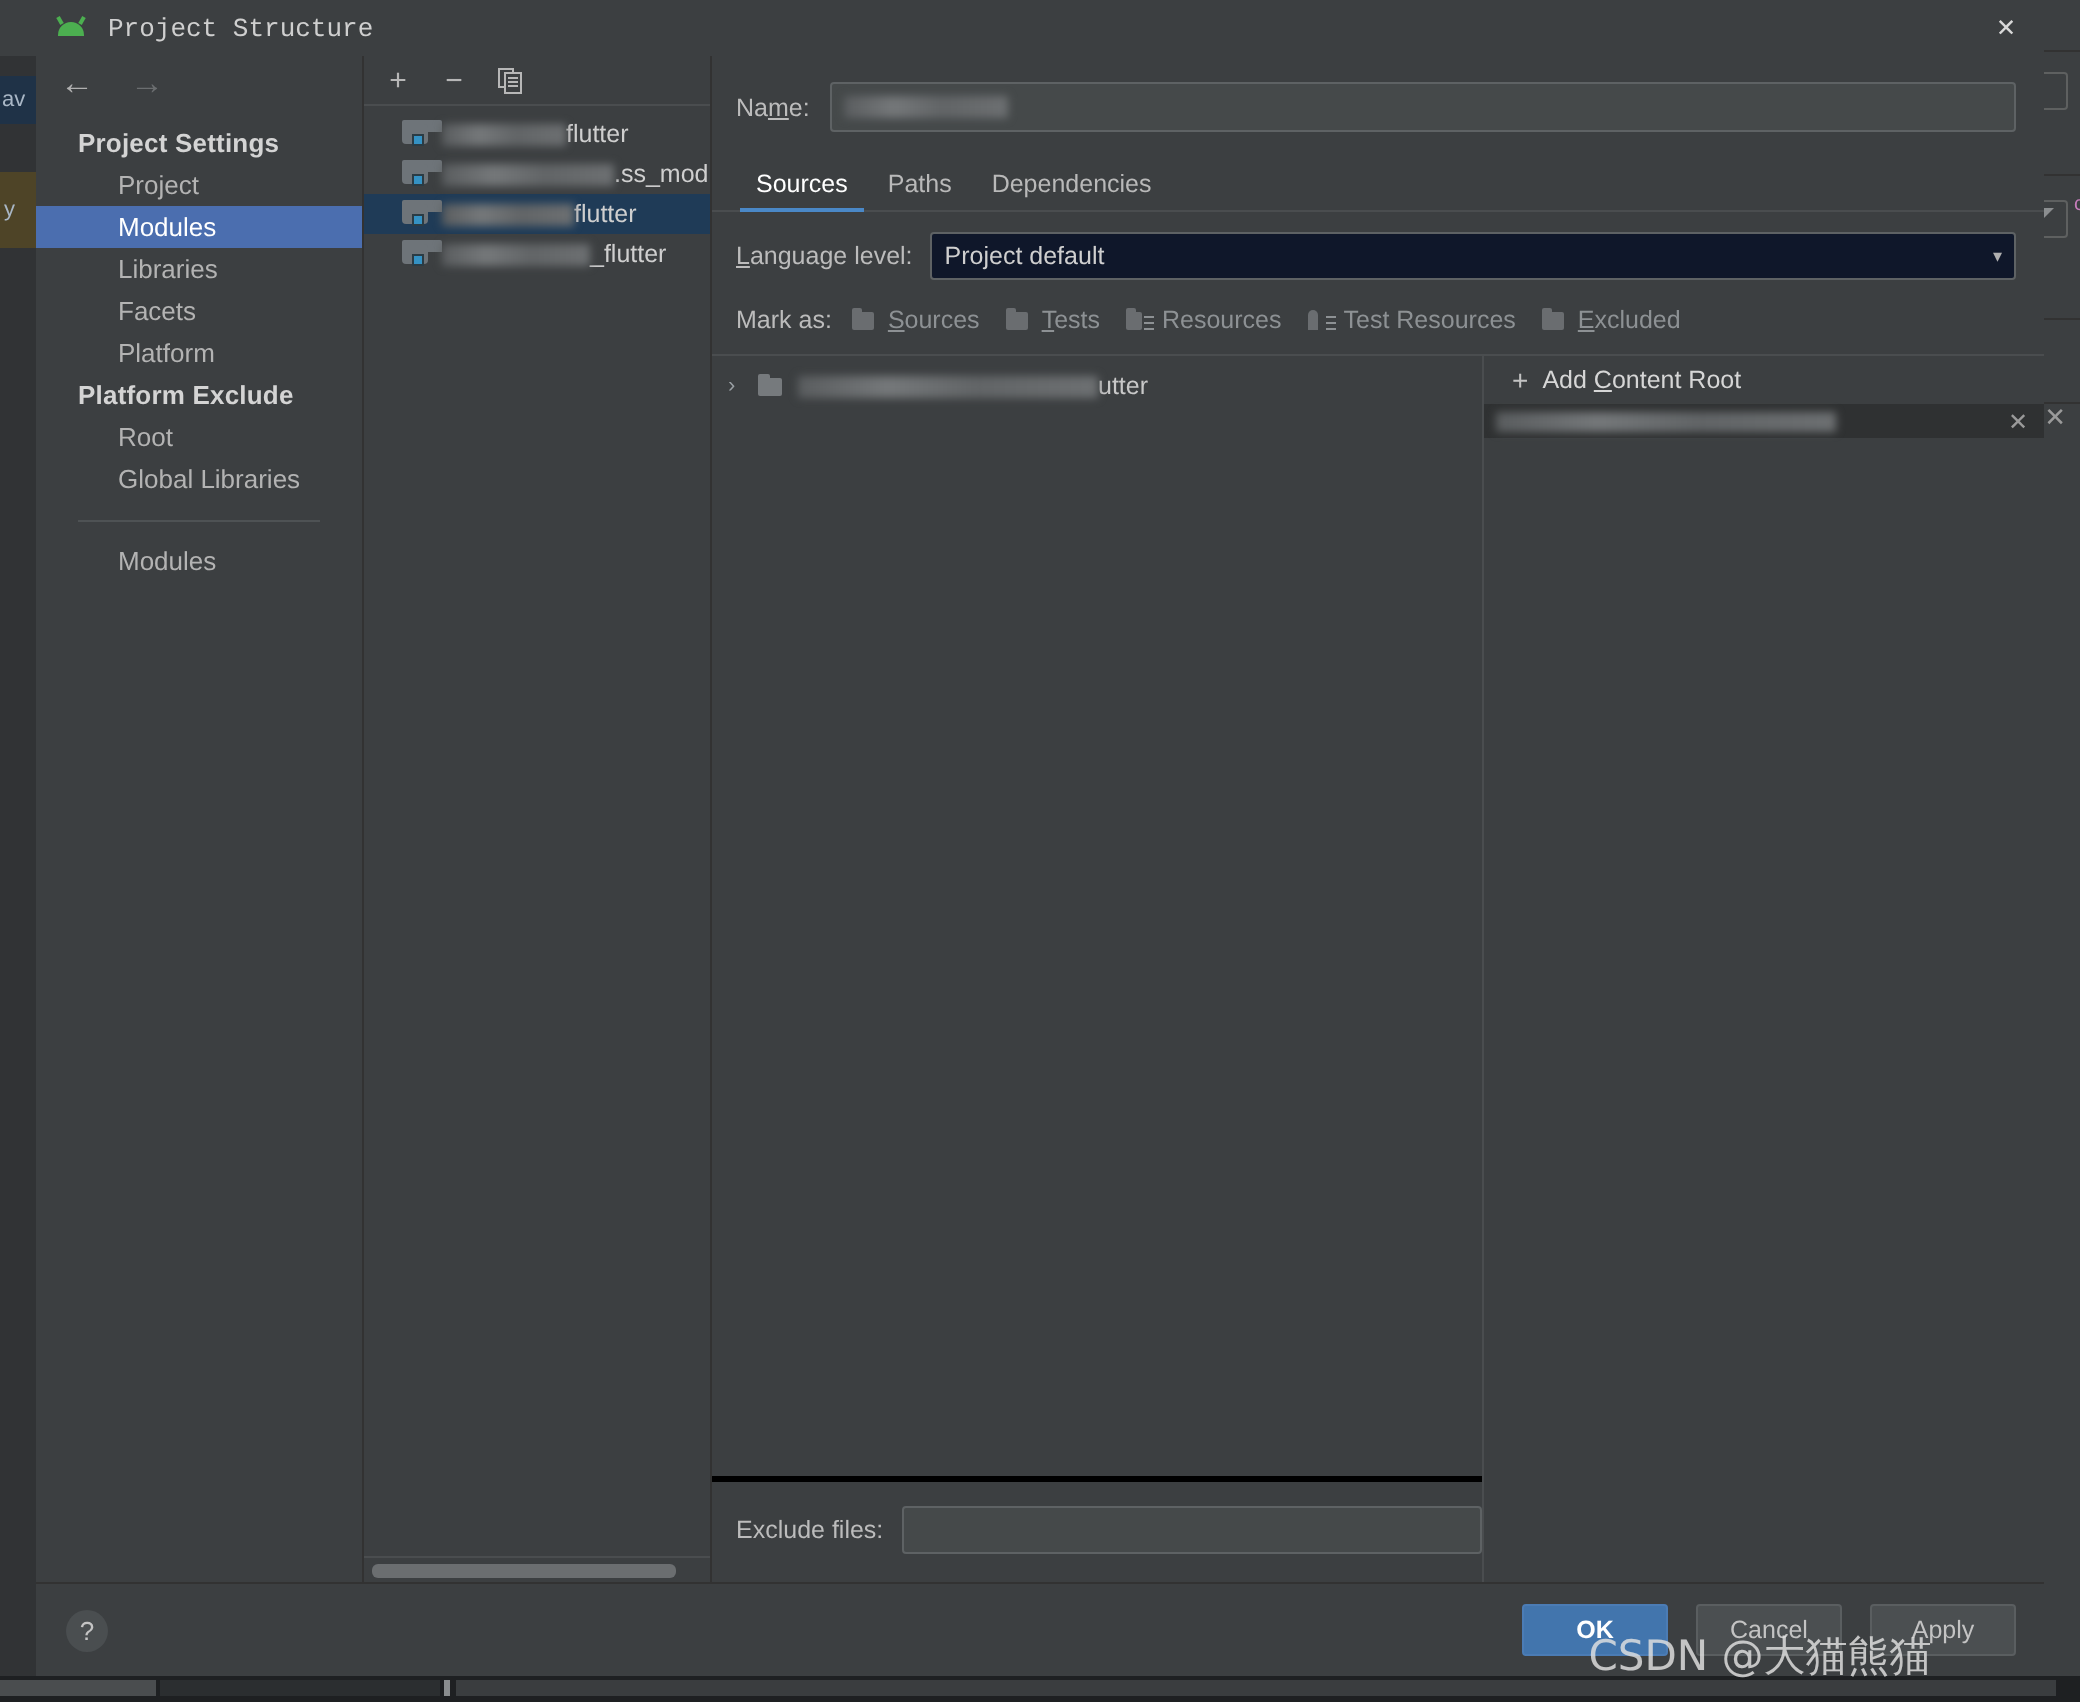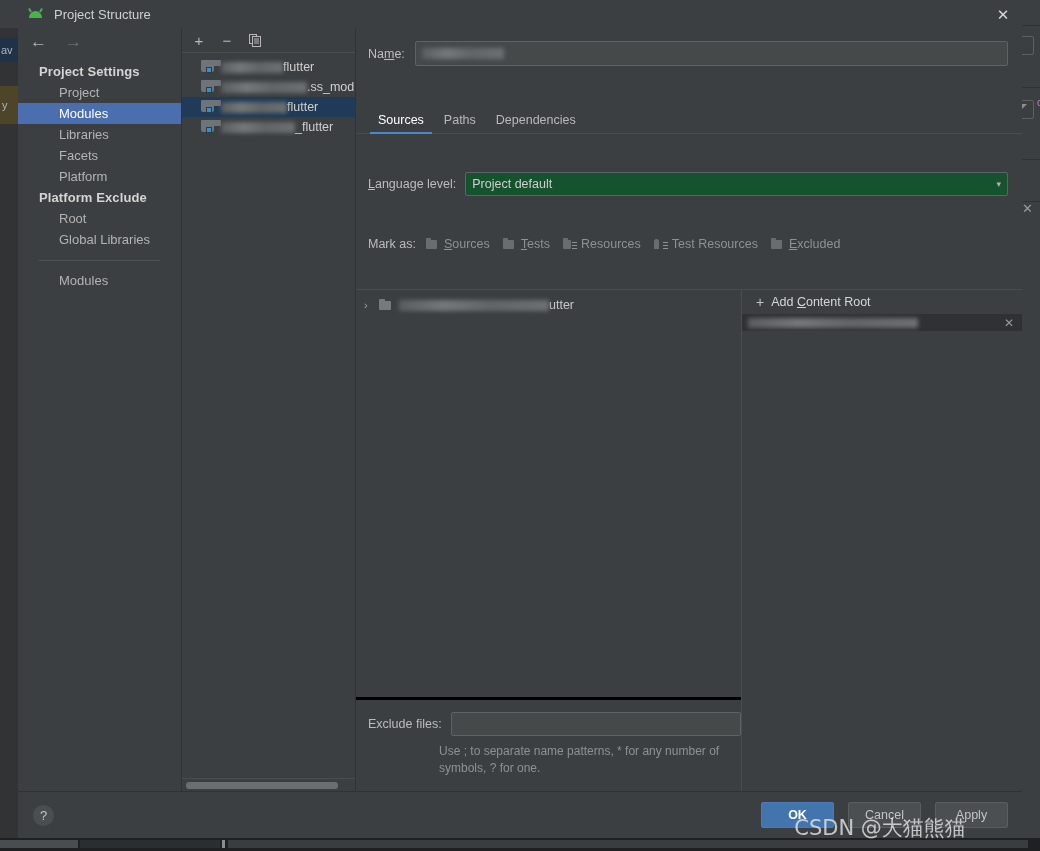--- a/index.html
+++ b/index.html
@@ -26,21 +26,21 @@
   #taskbar .tb-seg { position: absolute; top: 2px; height: 8px; }
 
   
   #dialog {
     position: absolute; left: 18px; top: 0; width: 1004px; height: 838px;
     background: #3c3f41; color: #bbbbbb;
     display: flex; flex-direction: column;
   }
 
   
-  #titlebar { height: 28px; background: #3c3f41; display: flex; align-items: center; flex: none; position: relative; }
+  #titlebar { height: 28px; background: #3c3f41; display: flex; align-items: center; flex: none; position: relative; font-family: Liberation Mono, monospace; }
   #as-icon { width: 16px; height: 16px; margin-left: 10px; margin-right: 10px; position: relative; }
   #as-icon .andro { width: 13px; height: 7px; background: #4caf50; border-radius: 7px 7px 0 0; position: absolute; left: 1px; top: 5px; }
   #as-icon .ear { position: absolute; width: 2px; height: 4px; background: #4caf50; top: 2px; transform-origin: bottom; }
   #title-text { font-size: 13px; color: #cfcfcf; }
   #title-close { position: absolute; right: 8px; top: 5px; width: 22px; height: 18px; display: flex; align-items: center; justify-content: center; color: #d8d8d8; font-size: 15px; line-height: 1; cursor: default; }
 
   
   #dlg-body { flex: 1; display: flex; min-height: 0; }
 
   
@@ -64,34 +64,34 @@
   .mod-icon { width: 16px; height: 14px; position: relative; flex: none; margin-right: 4px; }
   .mod-icon .fld { position: absolute; left: 0; top: 2px; width: 13px; height: 10px; background: #6e7479; border-radius: 1px 2px 2px 2px; }
   .mod-icon .tab { position: absolute; left: 0; top: 0px; width: 6px; height: 3px; background: #6e7479; border-radius: 1px 1px 0 0; }
   .mod-icon .sq { position: absolute; left: 5px; top: 7px; width: 6px; height: 6px; background: #3592c4; border: 1px solid #2b3c45; }
   .mod-name { font-size: 12.5px; color: #cfcfcf; white-space: nowrap; position: relative; }
   .blur { display: inline-block; background: linear-gradient(90deg,#5a5d5f,#75787a 30%,#626567 60%,#6d7072); border-radius: 1px; filter: blur(2.2px); vertical-align: middle; }
   #modlist-scroll { height: 13px; border-top: 1px solid #4a4d4f; position: relative; }
   #modlist-scroll .thumb { position: absolute; left: 4px; top: 3px; height: 7px; width: 152px; background: #6b6e70; border-radius: 3px; }
 
   
-  #content { flex: 1; display: flex; flex-direction: column; min-width: 0; background: #3c3f41; gap: 28px; }
+  #content { flex: 1; display: flex; flex-direction: column; min-width: 0; background: #3c3f41; }
   .row-name { display: flex; align-items: center; padding: 13px 14px 0 12px; }
   .fld-label { font-size: 12.5px; color: #bcbcbc; white-space: nowrap; }
   .fld-label u { text-decoration: underline; }
   #name-input { flex: 1; height: 25px; margin-left: 10px; background: #45494a; border: 1px solid #5e6264; border-radius: 2px; display: flex; align-items: center; padding-left: 6px; }
   #name-input .blur { height: 11px; width: 82px; }
 
   #tabs { display: flex; align-items: flex-end; height: 29px; margin-top: 11px; padding-left: 12px; border-bottom: 1px solid #4a4d4f; }
   .tab { font-size: 12.5px; color: #b9b9b9; padding: 0 10px 6px 10px; cursor: default; position: relative; }
   .tab.active { color: #ffffff; }
   .tab.active::after { content: ""; position: absolute; left: 2px; right: 2px; bottom: -1px; height: 2px; background: #4a88c7; }
 
   .row-lang { display: flex; align-items: center; padding: 10px 14px 0 12px; }
-  #lang-select { flex: 1; height: 24px; margin-left: 9px; background: #14532d; border: 1px solid #5e6264; border-radius: 2px; display: flex; align-items: center; padding: 0 6px; justify-content: space-between; cursor: default; }
+  #lang-select { flex: 1; height: 24px; margin-left: 9px; background: #0f172a; border: 1px solid #5e6264; border-radius: 2px; display: flex; align-items: center; padding: 0 6px; justify-content: space-between; cursor: default; }
   #lang-select .val { font-size: 12.5px; color: #cfcfcf; }
   #lang-select .caret { color: #b0b0b0; font-size: 9px; }
 
   .row-mark { display: flex; align-items: center; padding: 12px 0 0 12px; gap: 7px; }
   .mark-item { display: flex; align-items: center; gap: 4px; color: #8d9194; font-size: 12.5px; cursor: default; padding: 1px 3px; }
   .mark-item u { text-decoration: underline; }
   .mk-icon { width: 14px; height: 12px; position: relative; flex: none; }
   .mk-icon .f { position: absolute; left: 0; top: 2px; width: 11px; height: 9px; background: #6a6d70; border-radius: 1px; }
   .mk-icon .t { position: absolute; left: 0; top: 0; width: 5px; height: 3px; background: #6a6d70; border-radius: 1px 1px 0 0; }
   .mk-icon .ln { position: absolute; right: 0; width: 5px; height: 1px; background: #8d9194; }
@@ -341,21 +341,20 @@
                   <span>utter</span>
                 </span>
             </div>
           </div>
 
           <div id="exclude-area">
             <div class="row-exclude">
               <div class="fld-label">Exclude files:</div>
               <div id="exclude-input"></div>
             </div>
-            <div id="exclude-hint">Use ; to separate name patterns, * for any number of symbols, ? for one.</div>
           </div>
         </div>
 
         <div id="src-right">
           <div id="add-content-root">
             <span class="plus">+</span>
             <span class="lbl"><span>Add </span><u>C</u><span>ontent Root</span></span>
           </div>
           <div id="croot-row">
             <span class="blur"></span>

